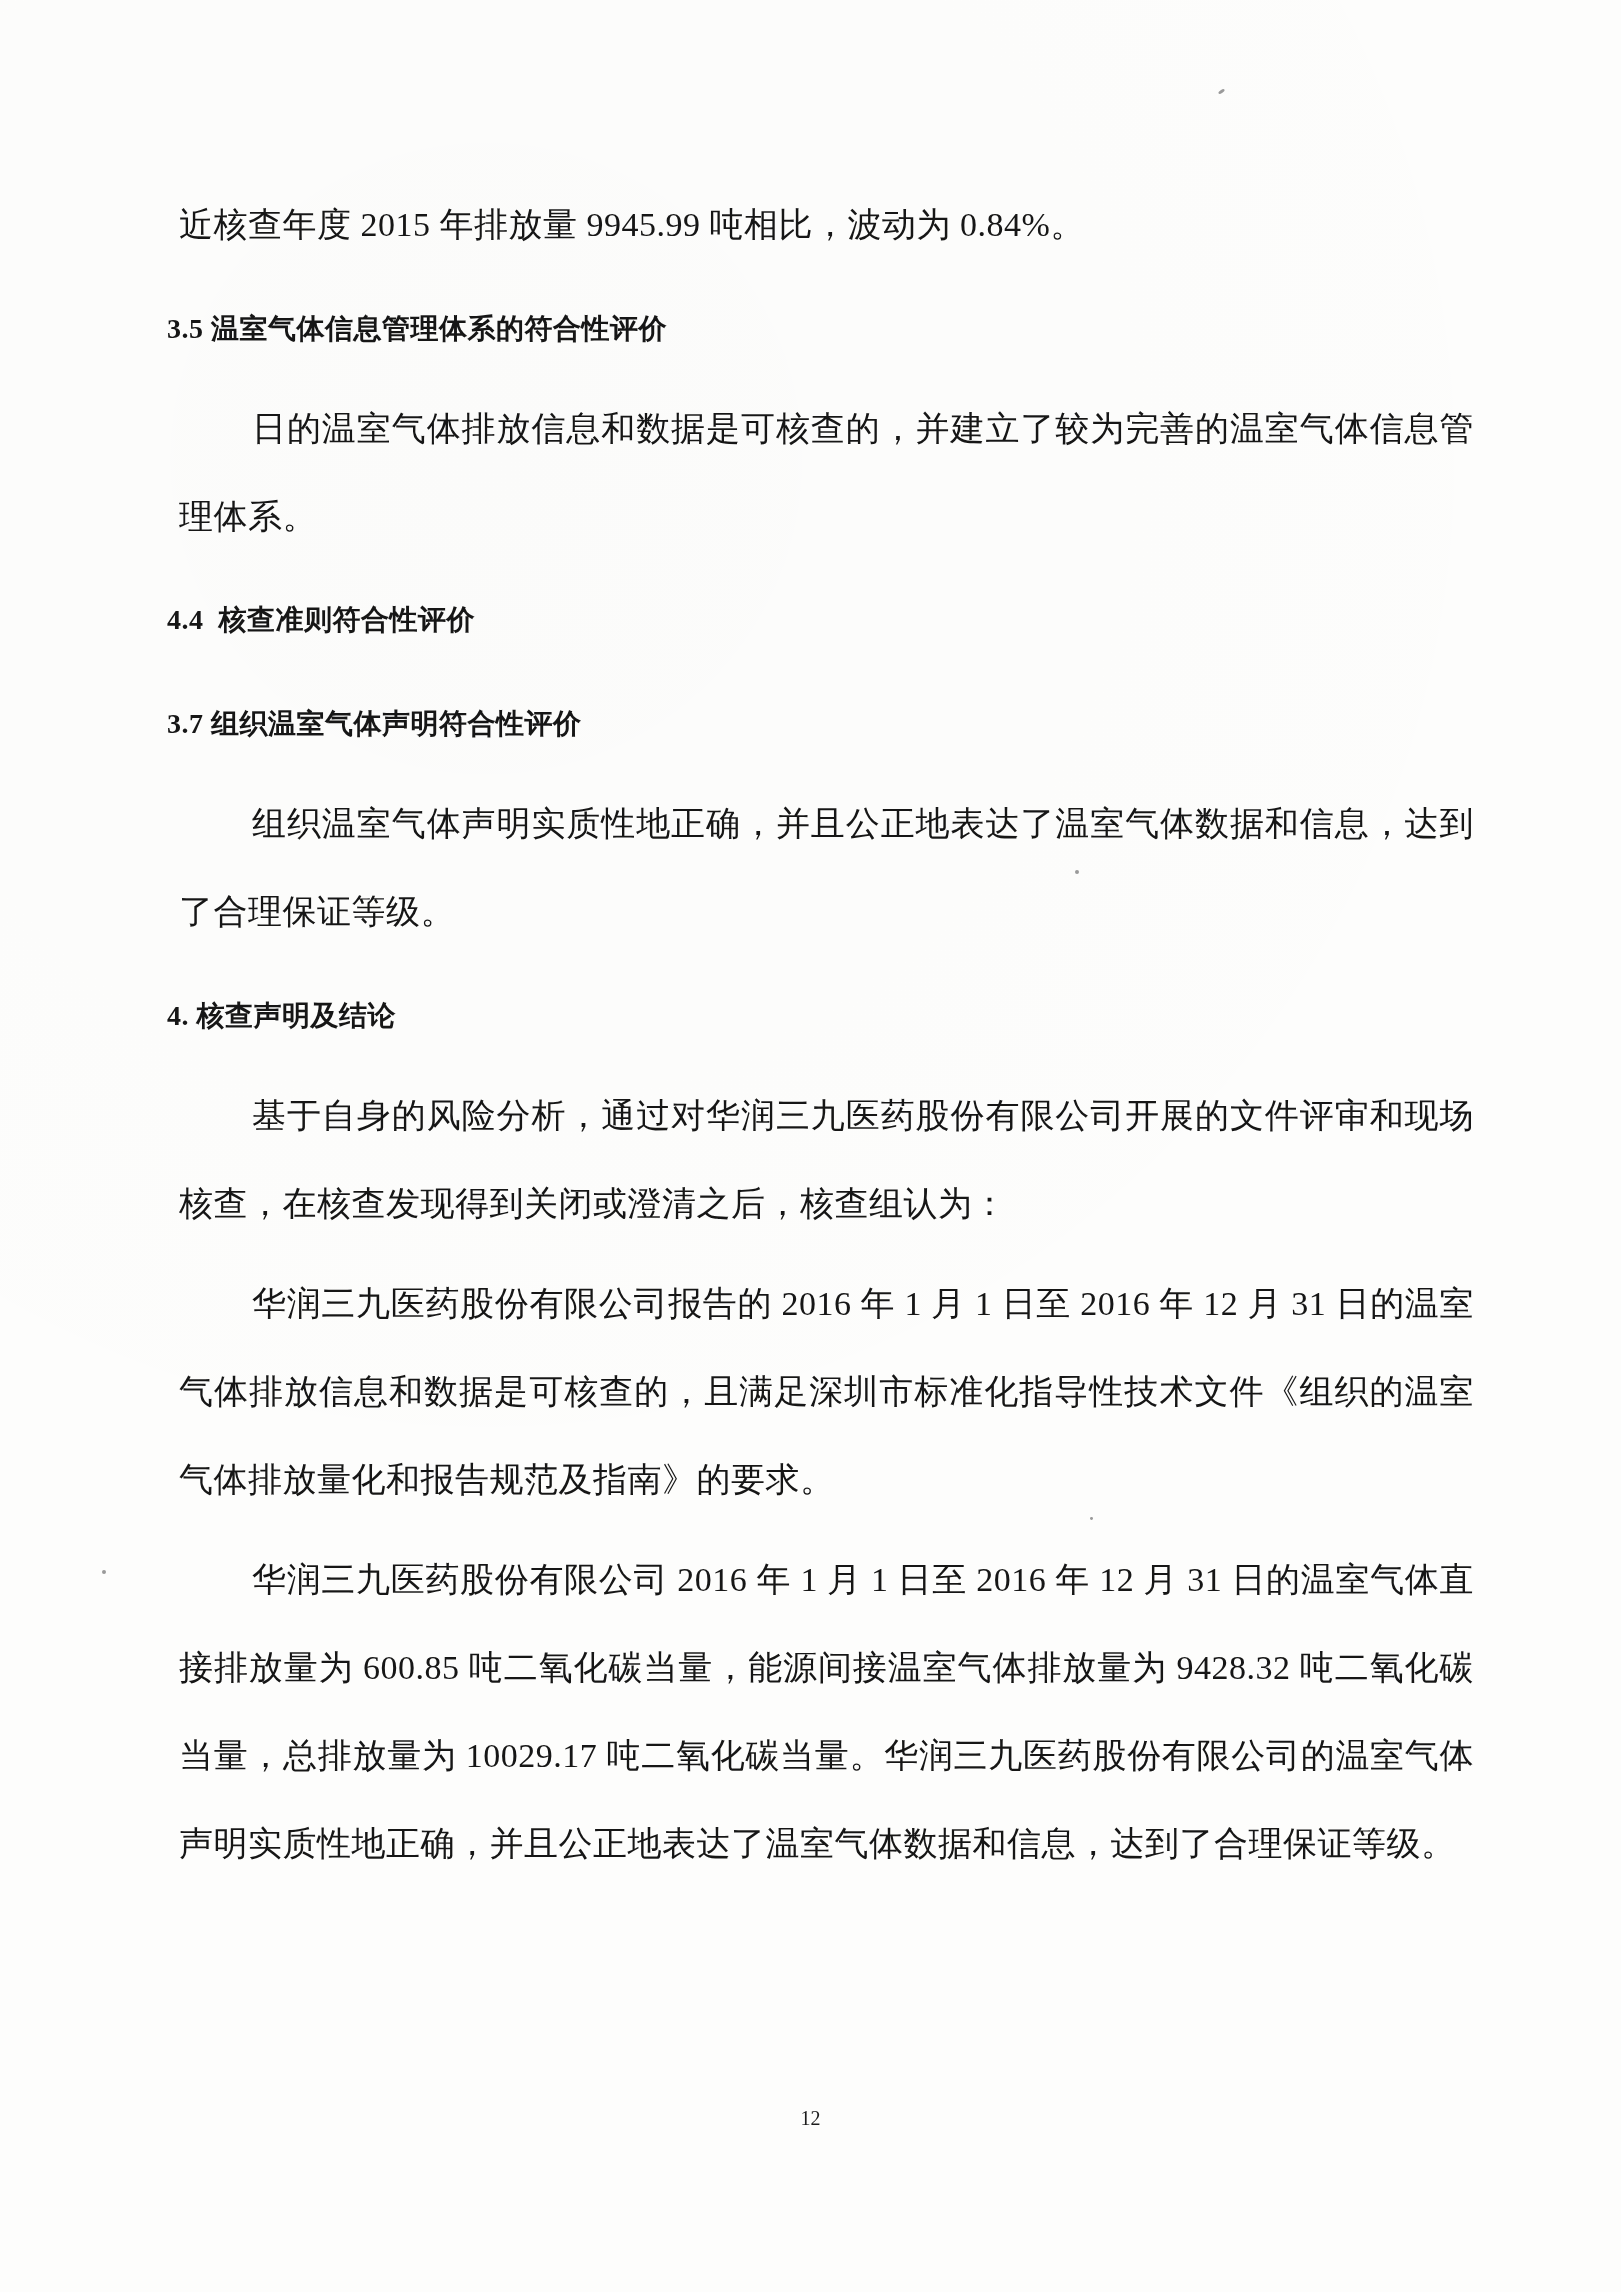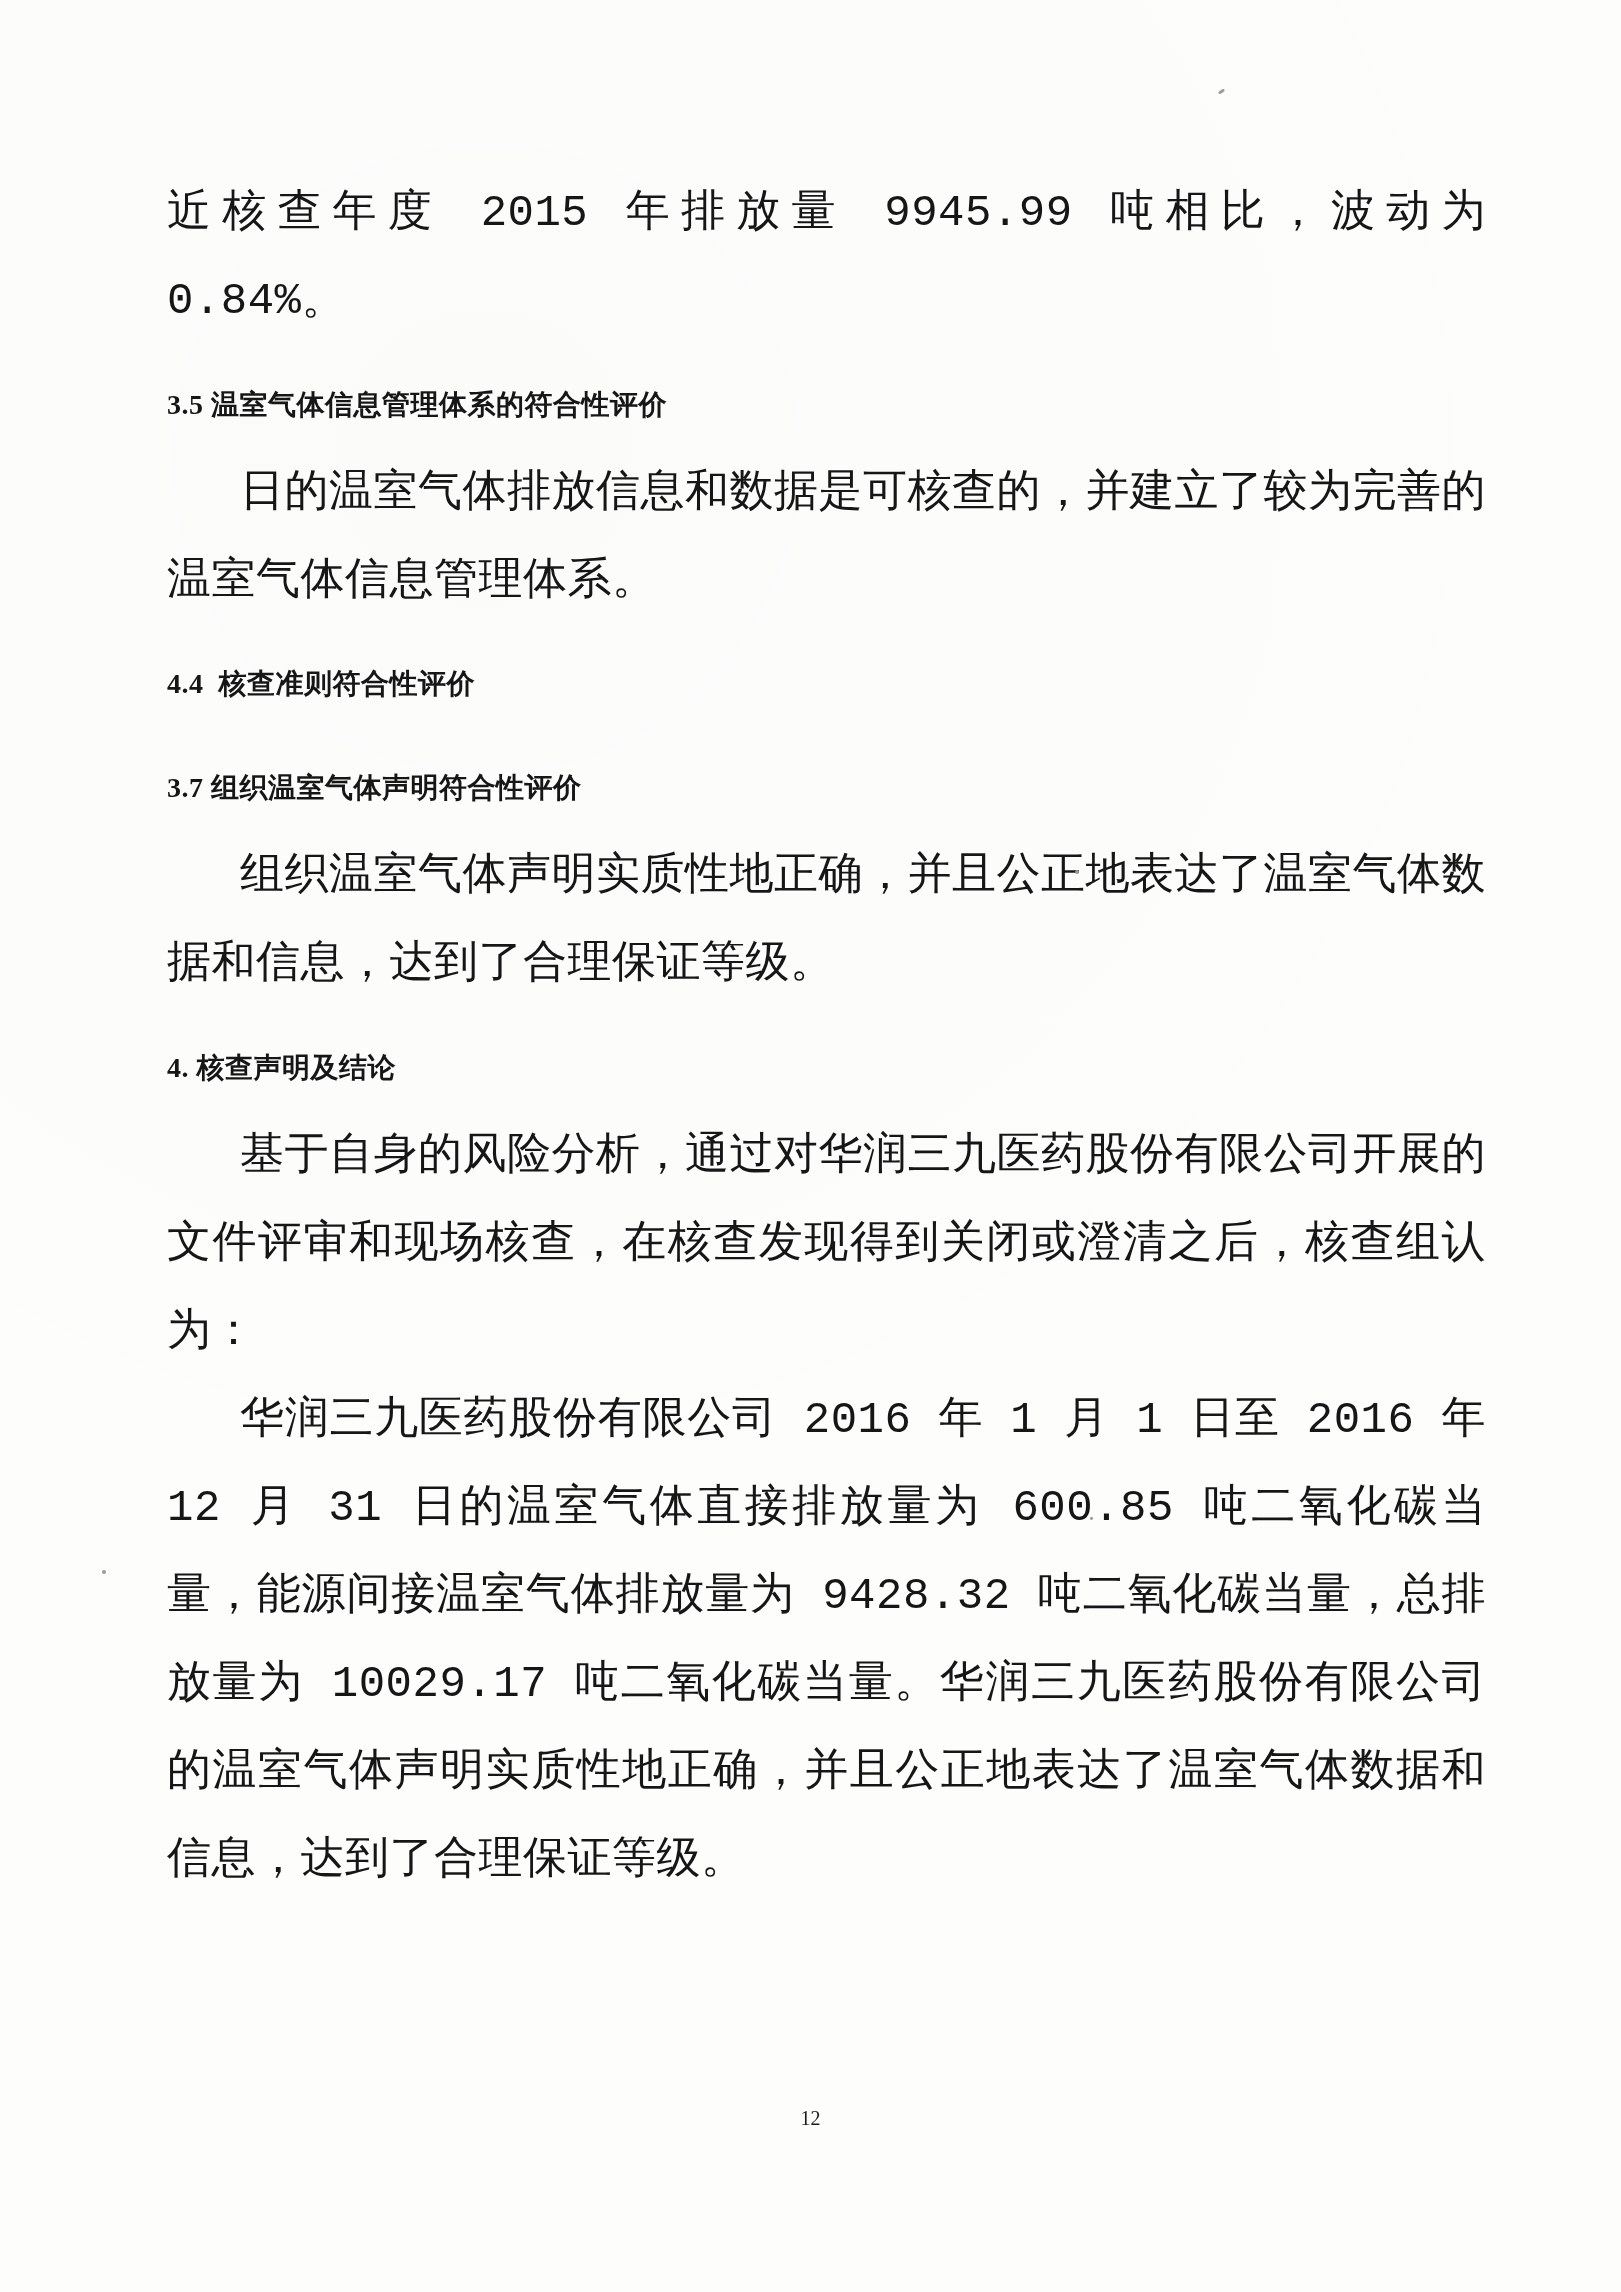--- a/index.html
+++ b/index.html
@@ -22,27 +22,26 @@
       radial-gradient(circle at 30% 20%, rgba(0,0,0,0.008), transparent 60%),
       #fdfdfc;
   }
   .content {
     position: absolute;
     left: 167px;
     top: 169px;
     width: 1319px;
   }
   .body-text {
-    font-size: 44px;
+    font-size: 34px;
     line-height: 88px;
     text-align: justify;
     text-indent: 73px;
-    margin: 0;
+    margin: 12px;
     letter-spacing: 0.5px;
-    font-family: Liberation Mono, monospace;
   }
   .no-indent {
     text-indent: 0;
   }
   .sec-heading {
     font-size: 28px;
     font-weight: bold;
     line-height: 88px;
     margin: 15.7px 0 0 0;
     white-space: pre-wrap;
@@ -80,20 +79,21 @@
     <h2 class="sec-heading">3.5 温室气体信息管理体系的符合性评价</h2>
     <p class="body-text">日的温室气体排放信息和数据是可核查的，并建立了较为完善的温室气体信息管理体系。</p>
 
     <h2 class="sec-heading">4.4  核查准则符合性评价</h2>
 
     <h2 class="sec-heading">3.7 组织温室气体声明符合性评价</h2>
     <p class="body-text">组织温室气体声明实质性地正确，并且公正地表达了温室气体数据和信息，达到了合理保证等级。</p>
 
     <h2 class="sec-heading">4. 核查声明及结论</h2>
     <p class="body-text">基于自身的风险分析，通过对华润三九医药股份有限公司开展的文件评审和现场核查，在核查发现得到关闭或澄清之后，核查组认为：</p>
+    <p class="body-text">华润三九医药股份有限公司报告的 2016 年 1 月 1 日至 2016 年 12 月 31 日的温室气体排放信息和数据是可核查的，且满足深圳市标准化指导性技术文件《组织的温室气体排放量化和报告规范及指南》的要求。</p>
     <p class="body-text">华润三九医药股份有限公司 2016 年 1 月 1 日至 2016 年 12 月 31 日的温室气体直接排放量为 600.85 吨二氧化碳当量，能源间接温室气体排放量为 9428.32 吨二氧化碳当量，总排放量为 10029.17 吨二氧化碳当量。华润三九医药股份有限公司的温室气体声明实质性地正确，并且公正地表达了温室气体数据和信息，达到了合理保证等级。</p>
 
   </div>
 
   <div class="page-number">12</div>
 
   <div class="speck speck-1"></div>
   <div class="speck speck-2"></div>
   <div class="speck speck-3"></div>
   <div class="speck speck-4"></div>

